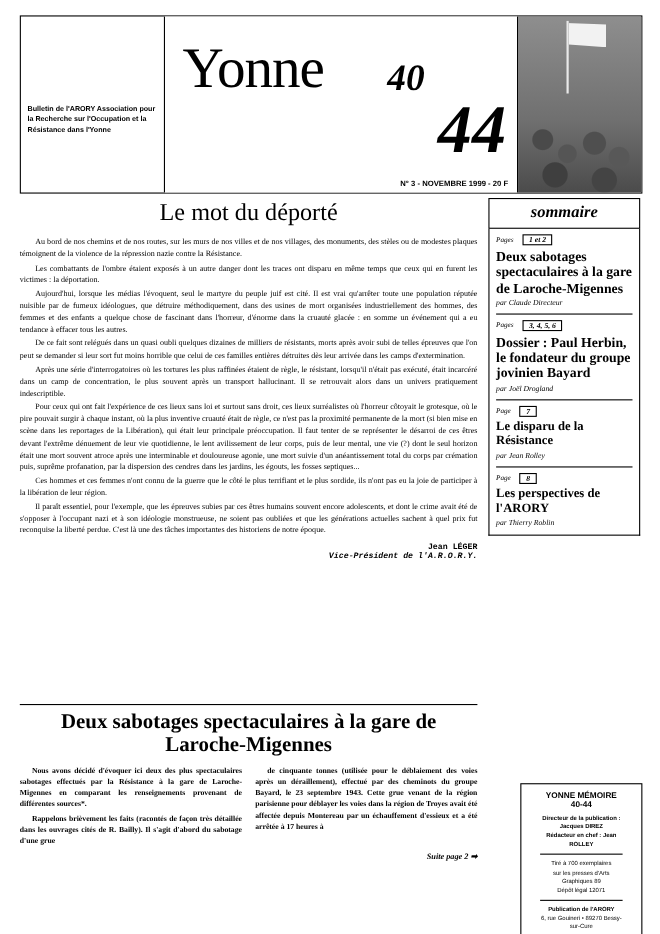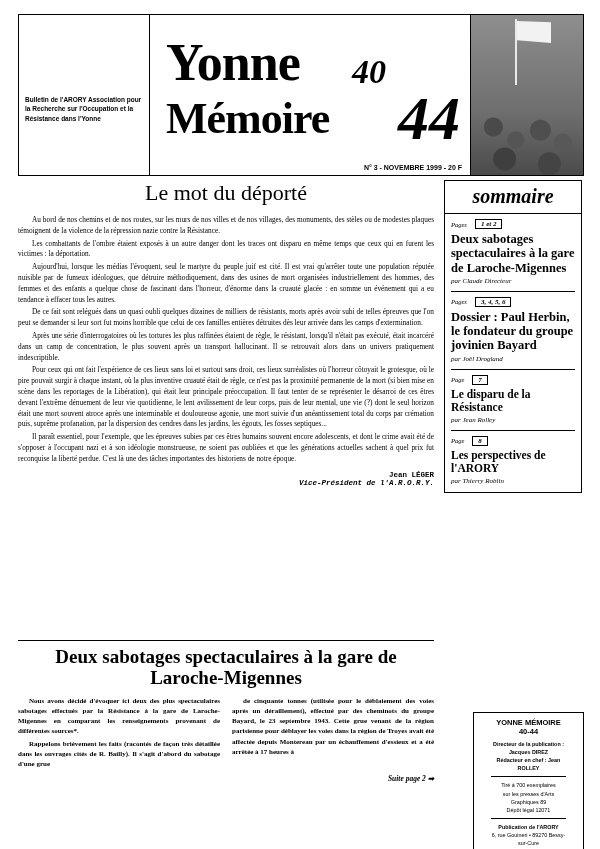--- a/index.html
+++ b/index.html
@@ -6,21 +6,21 @@
   body{width:600px;height:849px;overflow:hidden;font-family:"Liberation Serif",serif;color:#000;}
   .page{position:relative;width:600px;height:849px;background:#fff;}
 
   
   .masthead{position:absolute;left:18px;top:14px;width:564px;height:160px;border:1px solid #000;display:flex;}
   .mh-left{width:130px;padding:6px 6px 0 6px;box-sizing:border-box;position:relative;}
   .mh-left .bulletin{position:absolute;bottom:52px;left:6px;width:120px;font-size:6.5px;line-height:1.45;font-weight:bold;font-family:"Liberation Sans",sans-serif;}
   .mh-center{flex:1;position:relative;border-left:1px solid #000;border-right:1px solid #000;background:#fff;overflow:hidden;}
   .mh-right{width:112px;position:relative;background:#7d7d7d;overflow:hidden;}
 
-  .title-yonne{position:absolute;left:16px;top:18px;font-size:52px;font-weight:bold;letter-spacing:-1px;font-family:"Liberation Serif",serif;}
+  .title-yonne{position:absolute;left:16px;top:18px;font-size:52px;font-weight:normal;letter-spacing:-1px;font-family:"Liberation Serif",serif;}
   .title-memoire{position:absolute;left:16px;top:78px;font-size:44px;font-weight:bold;letter-spacing:-1px;font-family:"Liberation Serif",serif;}
   .title-40{position:absolute;right:84px;top:38px;font-size:34px;font-weight:bold;font-style:italic;margin-left:27px;}
   .title-44{position:absolute;right:10px;top:72px;font-size:62px;font-weight:bold;font-style:italic;line-height:1;}
   .issue{position:absolute;right:8px;bottom:4px;font-size:7px;font-weight:bold;font-family:"Liberation Sans",sans-serif;}
 
   
   .photo{position:absolute;inset:0;background:
     radial-gradient(circle at 20% 70%, #4a4a4a 0 9px, transparent 10px),
     radial-gradient(circle at 40% 78%, #555 0 8px, transparent 9px),
     radial-gradient(circle at 62% 72%, #4f4f4f 0 10px, transparent 11px),
@@ -42,21 +42,21 @@
   
   .article{position:absolute;left:18px;top:640px;width:416px;border-top:1px solid #000;padding-top:6px;}
   .article h2{margin:0;font-size:19px;line-height:1.1;font-weight:bold;text-align:center;}
   .art-cols{margin-top:7px;display:flex;gap:12px;font-size:7px;line-height:1.46;text-align:justify;font-weight:bold;}
   .art-cols .col{flex:1;}
   .art-cols p{margin:0 0 2px 0;text-indent:11px;}
   .suite{position:absolute;right:0;bottom:-12px;font-size:7.5px;font-style:italic;font-weight:bold;}
 
   
   .somm{position:absolute;left:444px;top:180px;width:138px;}
-  .somm-head{border:1px solid #000;text-align:center;font-size:20px;font-weight:bold;font-style:italic;padding:4px 0 5px;}
+  .somm-head{border:1px solid #000;text-align:center;font-size:15px;font-weight:bold;font-style:italic;padding:4px 0 5px;}
   .somm-box{border:1px solid #000;border-top:none;padding:5px 6px 7px;}
   .pgline{display:flex;align-items:center;gap:8px;font-size:6.5px;font-style:italic;margin-bottom:3px;}
   .pgline .lbl{font-style:italic;}
   .pgline .num{border:1px solid #000;padding:0 5px;font-weight:bold;font-style:italic;font-size:7px;}
   .somm-title{font-size:12.5px;font-weight:bold;line-height:1.14;}
   .somm-title.small{font-size:11.5px;}
   .byline{font-size:7px;font-style:italic;margin-top:2px;}
   .rule{height:1px;background:#000;margin:6px 0 5px;}
 
   
@@ -70,41 +70,41 @@
 <body>
 
 <div class="page">
 
   <div class="masthead">
     <div class="mh-left">
       <div class="bulletin">Bulletin de l'ARORY Association pour la Recherche sur l'Occupation et la Résistance dans l'Yonne</div>
     </div>
     <div class="mh-center">
       <div class="title-yonne">Yonne</div>
-      <div class="title-memoire">Mémoire</div>
       <div class="title-40">40</div>
       <div class="title-44">44</div>
       <div class="issue">N° 3 - NOVEMBRE 1999 - 20 F</div>
     </div>
     <div class="mh-right">
       <div class="photo"></div>
       <div class="flagpole"></div>
       <div class="flag"></div>
     </div>
   </div>
 
   <div class="edito">
     <h1>Le mot du déporté</h1>
     <div class="body">
       <p>Au bord de nos chemins et de nos routes, sur les murs de nos villes et de nos villages, des monuments, des stèles ou de modestes plaques témoignent de la violence de la répression nazie contre la Résistance.</p>
       <p>Les combattants de l'ombre étaient exposés à un autre danger dont les traces ont disparu en même temps que ceux qui en furent les victimes : la déportation.</p>
       <p>Aujourd'hui, lorsque les médias l'évoquent, seul le martyre du peuple juif est cité. Il est vrai qu'arrêter toute une population réputée nuisible par de fumeux idéologues, que détruire méthodiquement, dans des usines de mort organisées industriellement des hommes, des femmes et des enfants a quelque chose de fascinant dans l'horreur, d'énorme dans la cruauté glacée : en somme un événement qui a eu tendance à effacer tous les autres.</p>
       <p>De ce fait sont relégués dans un quasi oubli quelques dizaines de milliers de résistants, morts après avoir subi de telles épreuves que l'on peut se demander si leur sort fut moins horrible que celui de ces familles entières détruites dès leur arrivée dans les camps d'extermination.</p>
       <p>Après une série d'interrogatoires où les tortures les plus raffinées étaient de règle, le résistant, lorsqu'il n'était pas exécuté, était incarcéré dans un camp de concentration, le plus souvent après un transport hallucinant. Il se retrouvait alors dans un univers pratiquement indescriptible.</p>
       <p>Pour ceux qui ont fait l'expérience de ces lieux sans loi et surtout sans droit, ces lieux surréalistes où l'horreur côtoyait le grotesque, où le pire pouvait surgir à chaque instant, où la plus inventive cruauté était de règle, ce n'est pas la proximité permanente de la mort (si bien mise en scène dans les reportages de la Libération), qui était leur principale préoccupation. Il faut tenter de se représenter le désarroi de ces êtres devant l'extrême dénuement de leur vie quotidienne, le lent avilissement de leur corps, puis de leur mental, une vie (?) dont le seul horizon était une mort souvent atroce après une interminable et douloureuse agonie, une mort suivie d'un anéantissement total du corps par crémation puis, suprême profanation, par la dispersion des cendres dans les jardins, les égouts, les fosses septiques...</p>
+      <p>Ces hommes et ces femmes n'ont connu de la guerre que le côté le plus terrifiant et le plus sordide, ils n'ont pas eu la joie de participer à la libération de leur région.</p>
       <p>Il paraît essentiel, pour l'exemple, que les épreuves subies par ces êtres humains souvent encore adolescents, et dont le crime avait été de s'opposer à l'occupant nazi et à son idéologie monstrueuse, ne soient pas oubliées et que les générations actuelles sachent à quel prix fut reconquise la liberté perdue. C'est là une des tâches importantes des historiens de notre époque.</p>
     </div>
     <div class="sig">
       <div>Jean LÉGER</div>
       <div class="role">Vice-Président de l'A.R.O.R.Y.</div>
     </div>
   </div>
 
   <div class="article">
     <h2>Deux sabotages spectaculaires à la gare de Laroche-Migennes</h2>

